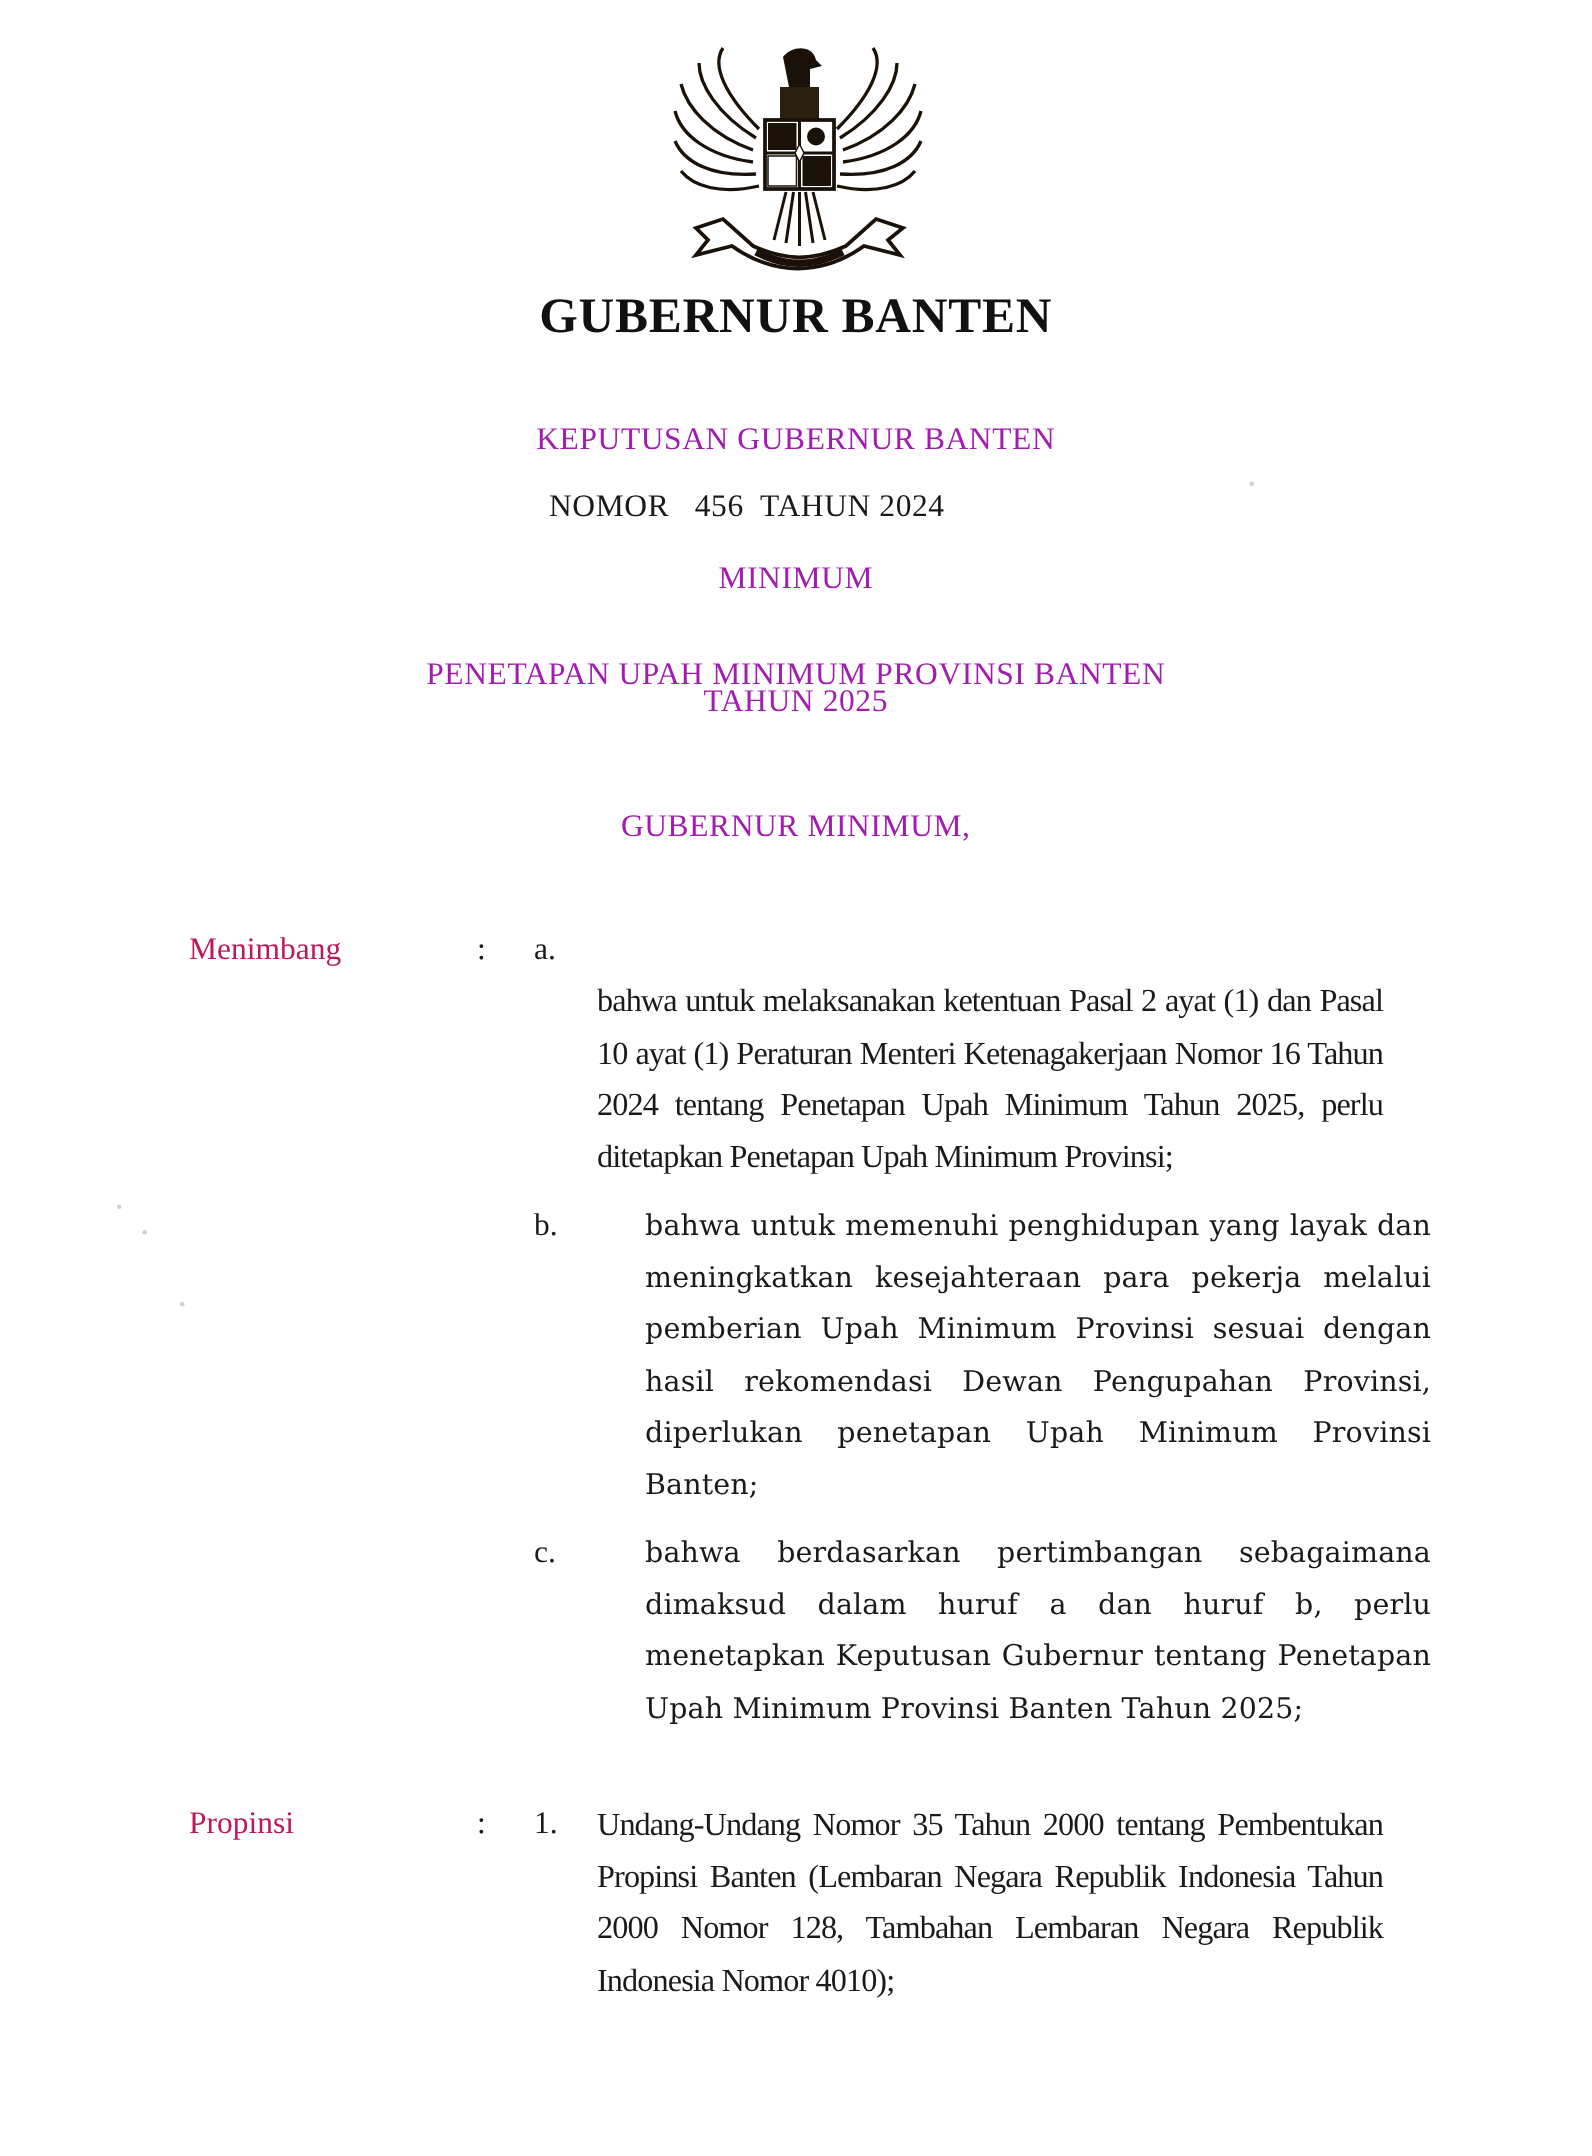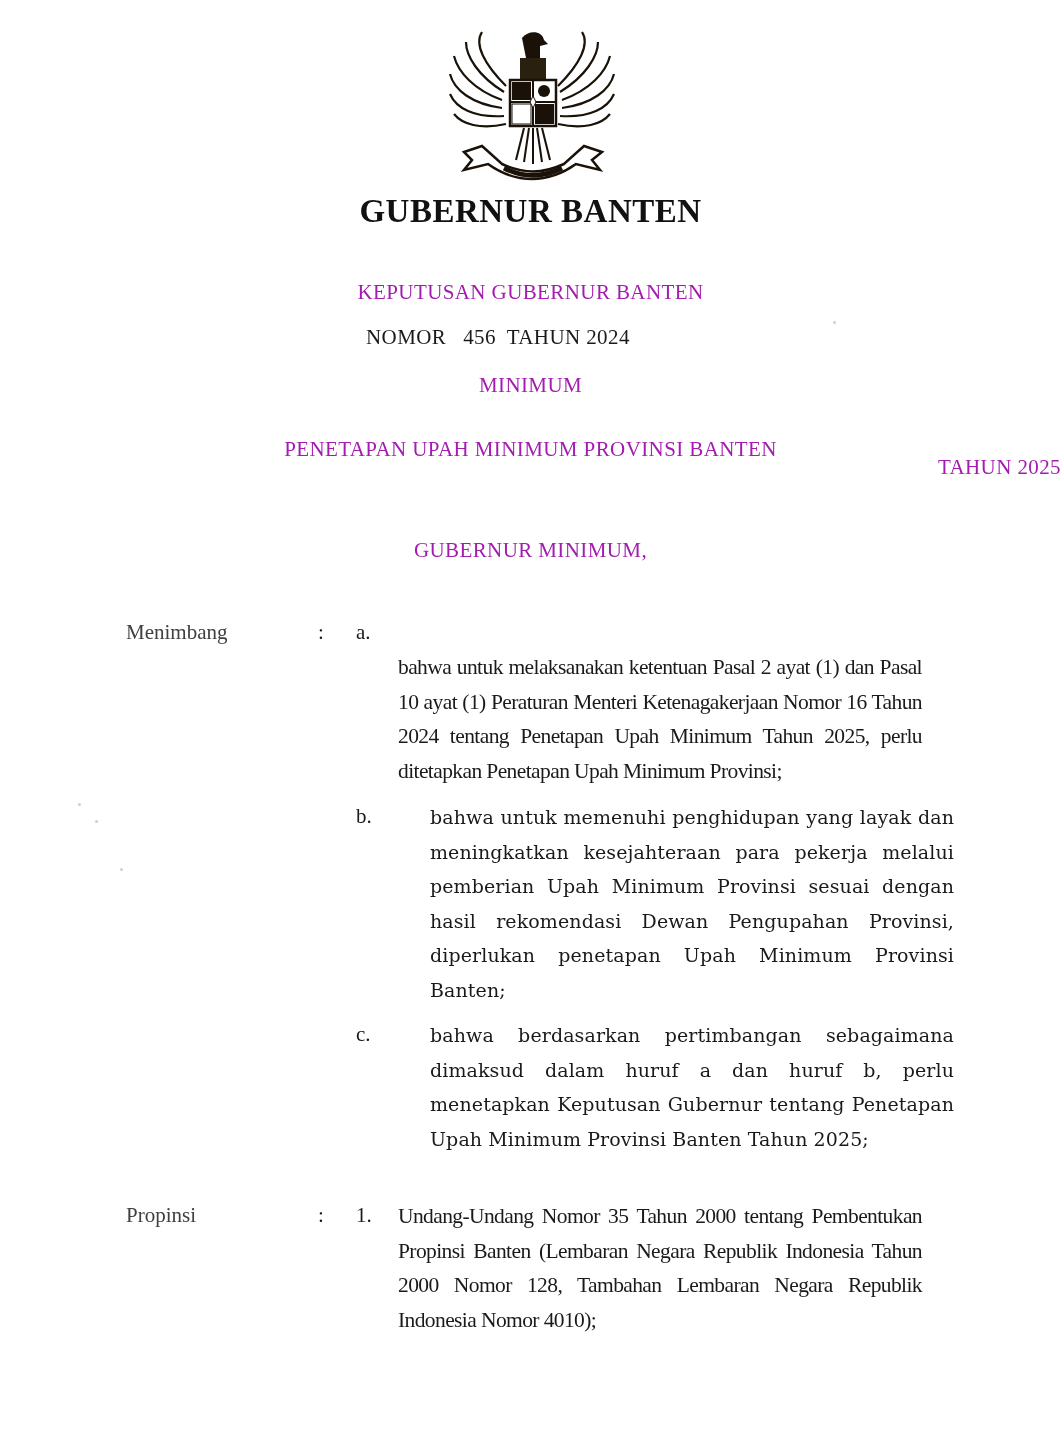--- a/index.html
+++ b/index.html
@@ -14,21 +14,21 @@
       font-family: "Liberation Serif", serif; font-weight: bold; font-size: 33px;
       letter-spacing: 0.5px; color: #111;
     }
     .center-line {
       position: absolute; left: 0; width: 1061px; text-align: center;
       font-family: "Liberation Serif", serif; font-size: 21px; letter-spacing: 0.4px; color: #a21caf;
     }
     .nomor { position: absolute; left: 366px; top: 313px; font-family: "Liberation Serif", serif; font-size: 21px; letter-spacing: 0.4px; white-space: pre; margin-top: 12px; }
     .label {
       position: absolute; left: 126px; font-family: "Liberation Serif", serif;
-      font-size: 21px; color: #404040;
+      font-size: 21px; color: #be185d;
     }
     .colon { position: absolute; left: 318px; font-size: 21px; font-family: "Liberation Serif", serif; }
     .marker { position: absolute; left: 356px; font-size: 21px; font-family: "Liberation Serif", serif; }
     .para {
       position: absolute; left: 398px; width: 524px;
       font-size: 20px; line-height: 34.5px; text-align: justify; text-align-last: left;
     }
     .para.narrow { font-family: "Liberation Sans Narrow", "Liberation Serif", serif; font-size: 21.5px; letter-spacing: -0.6px; }
     .para.serif { font-family: "DejaVu Serif", serif; font-size: 19px; letter-spacing: 0.1px; margin-left: 32px; }
     .speck { position: absolute; width: 3px; height: 3px; border-radius: 50%; background: #cfcfcf; }
@@ -79,21 +79,21 @@
   <path d="M60 144 C80 154, 98 154, 118 144" stroke="#1a1208" stroke-width="5" fill="none"></path>
 </svg>
 
 <div class="heading-gov">GUBERNUR BANTEN</div>
 
 <div class="center-line" style="top:280px;">KEPUTUSAN GUBERNUR BANTEN</div>
 <div class="nomor">NOMOR   456  TAHUN 2024</div>
 
 <div class="center-line" style="top:373px;">MINIMUM</div>
 <div class="center-line" style="top:421px;margin-top:16px;">PENETAPAN UPAH MINIMUM PROVINSI BANTEN</div>
-<div class="center-line" style="top:455px;text-align:right;">TAHUN 2025</div>
+<div class="center-line" style="top:455px;">TAHUN 2025</div>
 
 <div class="center-line" style="top:538px;">GUBERNUR MINIMUM,</div>
 
 <div class="label" style="top:620px;">Menimbang</div>
 <div class="colon" style="top:620px;">:</div>
 
 <div class="marker" style="top:620px;">a.</div>
 <div class="para narrow" style="top:615px;margin-top:35px;">bahwa untuk melaksanakan ketentuan Pasal 2 ayat (1) dan Pasal 10 ayat (1) Peraturan Menteri Ketenagakerjaan Nomor 16 Tahun 2024 tentang Penetapan Upah Minimum Tahun 2025, perlu ditetapkan Penetapan Upah Minimum Provinsi;</div>
 
 <div class="marker" style="top:804px;">b.</div>

